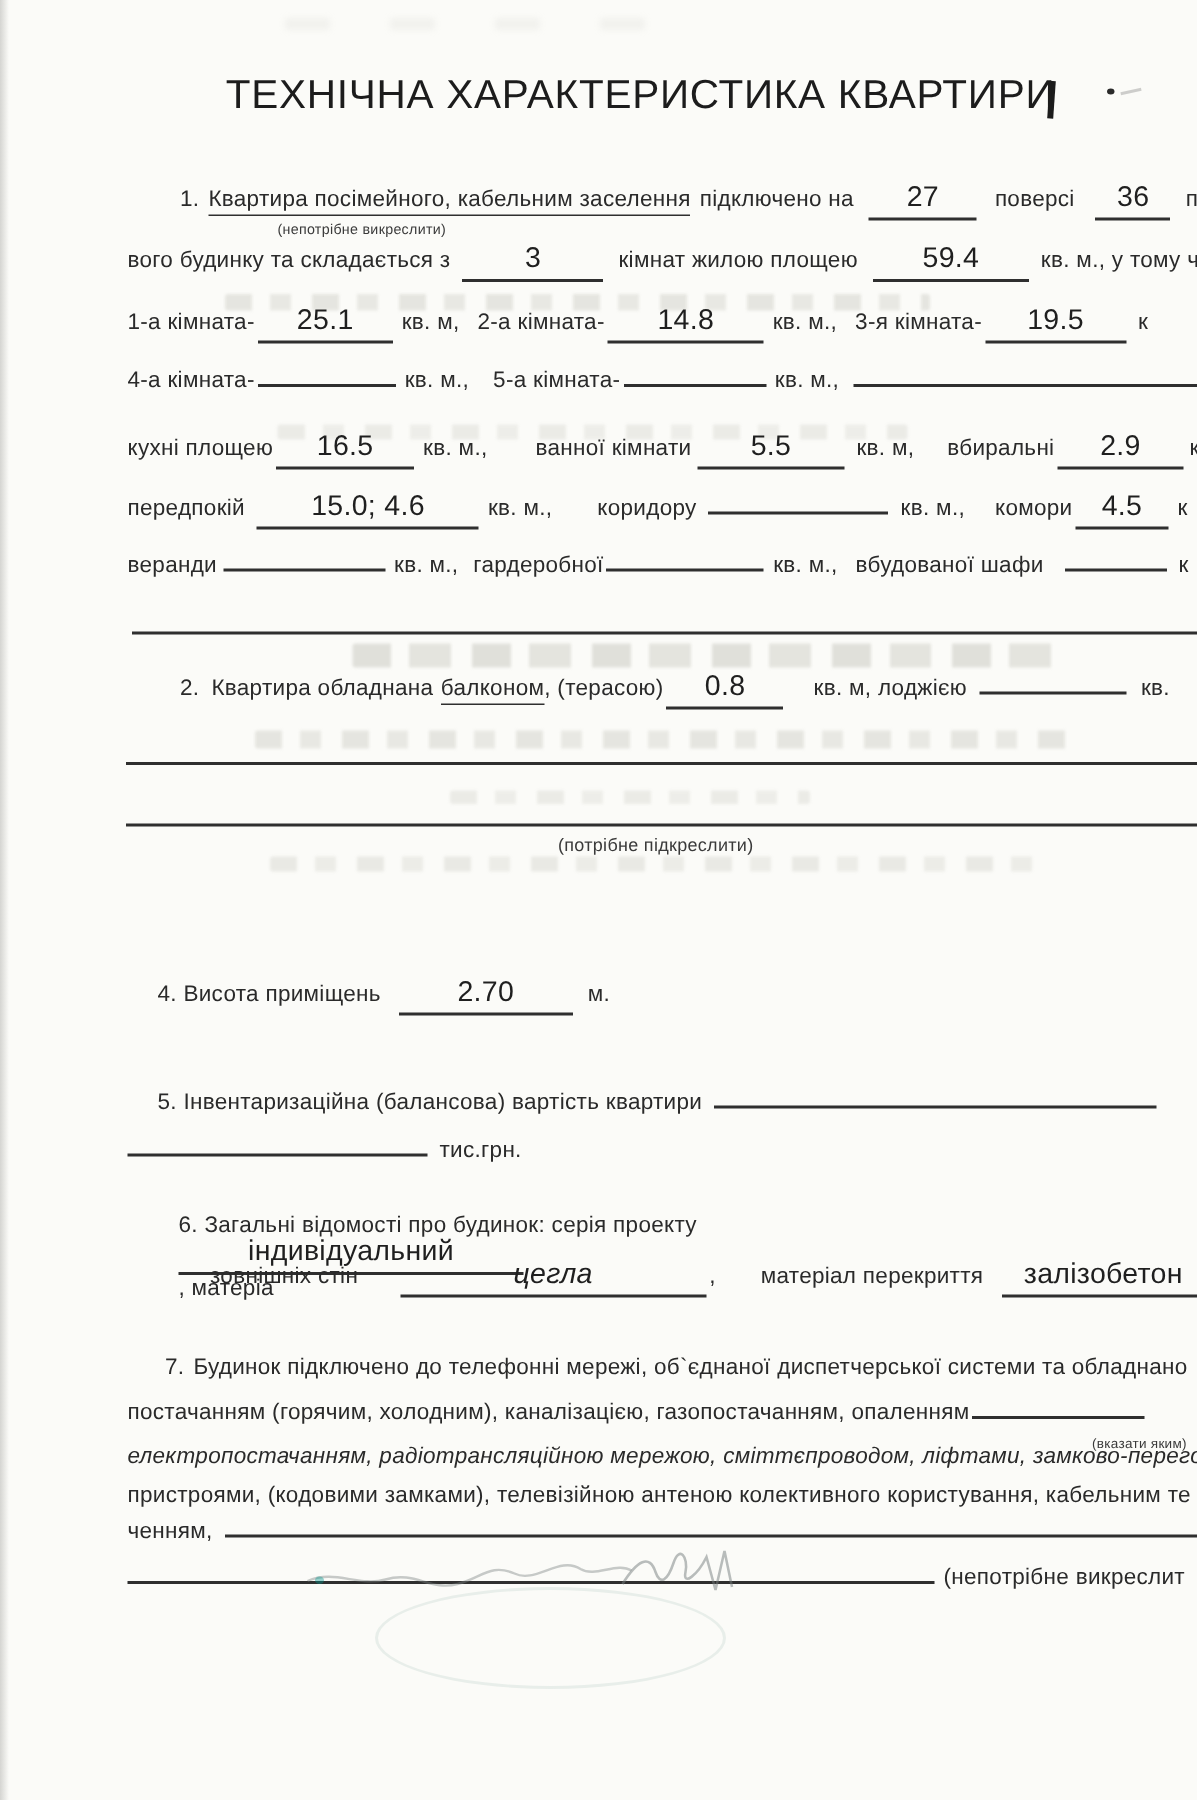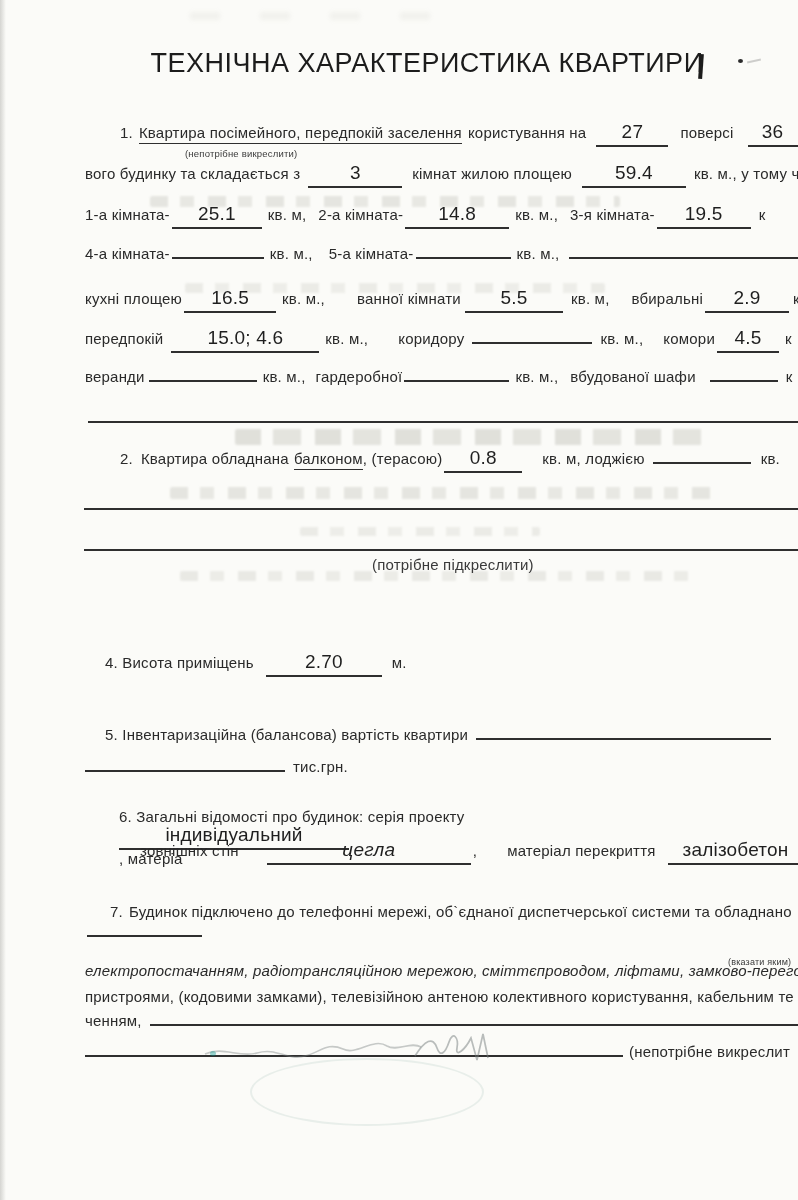--- a/index.html
+++ b/index.html
@@ -71,22 +71,22 @@
   <div class="ghost" style="left:185px;top:283px;width:420px;height:10px;opacity:.4;"></div>
   <div class="ghost ghost-big" style="left:235px;top:429px;width:470px;height:16px;"></div>
   <div class="ghost" style="left:170px;top:487px;width:545px;height:12px;"></div>
   <div class="ghost" style="left:300px;top:527px;width:240px;height:9px;opacity:.4;"></div>
   <div class="ghost" style="left:180px;top:571px;width:520px;height:10px;opacity:.45;"></div>
 
   <div class="title">ТЕХНІЧНА ХАРАКТЕРИСТИКА КВАРТИРИ</div>
 
   <div class="row" style="left:120px;top:122px;">
     <span class="num">1.</span>
-    <span class="seg ul-word" style="margin-left:6px;">Квартира посімейного, передпокій заселення</span>
-    <span class="seg" style="margin-left:6px;">користування на</span>
+    <span class="seg ul-word" style="margin-left:6px;">Квартира посімейного, кабельним заселення</span>
+    <span class="seg" style="margin-left:6px;">підключено на</span>
     <span class="fld" style="margin-left:10px;min-width:60px;">27</span>
     <span class="seg" style="margin-left:12px;">поверсі</span>
     <span class="fld" style="margin-left:14px;min-width:38px;">36</span>
     <span class="seg" style="margin-left:10px;">пов</span>
   </div>
   <div class="note" style="left:185px;top:148px;">(непотрібне викреслити)</div>
 
   <div class="row" style="left:85px;top:163px;">
     <span class="seg">вого будинку та складається з</span>
     <span class="fld" style="margin-left:8px;min-width:82px;">3</span>
@@ -161,21 +161,21 @@
     <span class="seg ul-word" style="margin-left:5px;">балконом</span>
     <span class="seg">, (терасою)</span>
     <span class="fld" style="margin-left:2px;min-width:66px;">0.8</span>
     <span class="seg" style="margin-left:20px;">кв. м, лоджією</span>
     <span class="blank" style="margin-left:8px;width:98px;"></span>
     <span class="seg" style="margin-left:10px;">кв.</span>
   </div>
 
   <div class="hline" style="left:84px;top:508px;width:714px;"></div>
   <div class="hline" style="left:84px;top:549px;width:714px;"></div>
-  <div class="note" style="left:372px;top:556px;font-size:15px;">(потрібне підкреслити)</div>
+  <div class="note" style="left:372px;top:556px;font-size:12px;">(потрібне підкреслити)</div>
 
 
   <div class="row" style="left:105px;top:652px;">
     <span class="seg">4. Висота приміщень</span>
     <span class="fld" style="margin-left:12px;min-width:104px;">2.70</span>
     <span class="seg" style="margin-left:10px;">м.</span>
   </div>
 
   <div class="row" style="left:105px;top:714px;margin-top:12px;">
     <span class="seg">5. Інвентаризаційна (балансова) вартість квартири</span>
@@ -197,20 +197,21 @@
     <span class="seg" style="margin-left:2px;">,</span>
     <span class="seg" style="margin-left:30px;">матеріал перекриття</span>
     <span class="fld" style="margin-left:12px;min-width:124px;">залізобетон</span>
   </div>
 
   <div class="row" style="left:110px;top:903px;">
     <span class="num">7.</span>
     <span class="seg" style="margin-left:6px;">Будинок підключено до телефонні мережі, об`єднаної диспетчерської системи та обладнано</span>
   </div>
   <div class="row" style="left:85px;top:933px;">
+    <span class="seg">постачанням (горячим, холодним), каналізацією, газопостачанням, опаленням</span>
     <span class="blank" style="margin-left:2px;width:115px;"></span>
   </div>
   <div class="note" style="left:700px;top:957px;font-size:9px;padding-left:28px;">(вказати яким)</div>
   <div class="row" style="left:85px;top:962px;font-style:italic;">
     <span class="seg">електропостачанням, радіотрансляційною мережою, сміттєпроводом, ліфтами, замково-переговірн</span>
   </div>
   <div class="row" style="left:85px;top:1012px;">
     <span class="seg">ченням,</span>
     <span class="blank" style="margin-left:8px;width:648px;"></span>
   </div>

